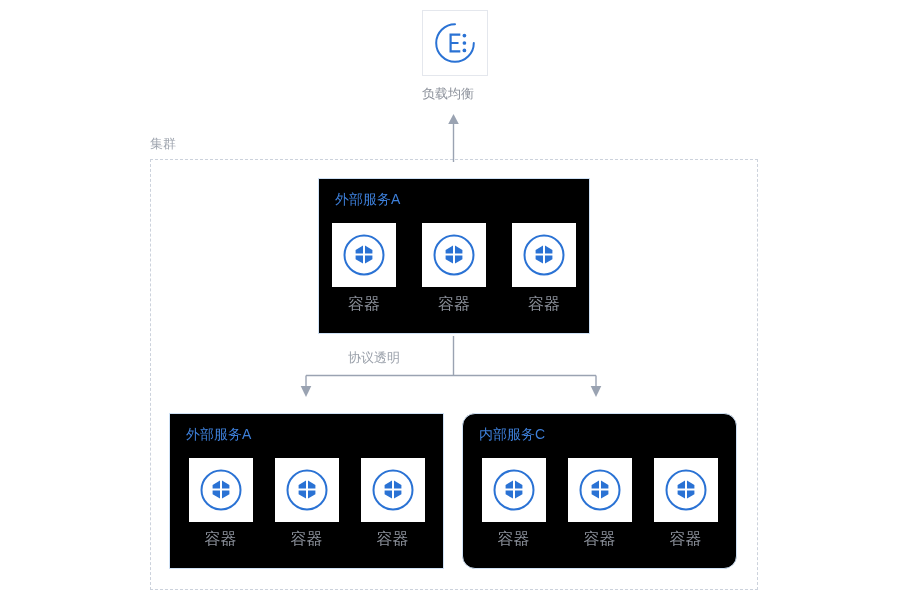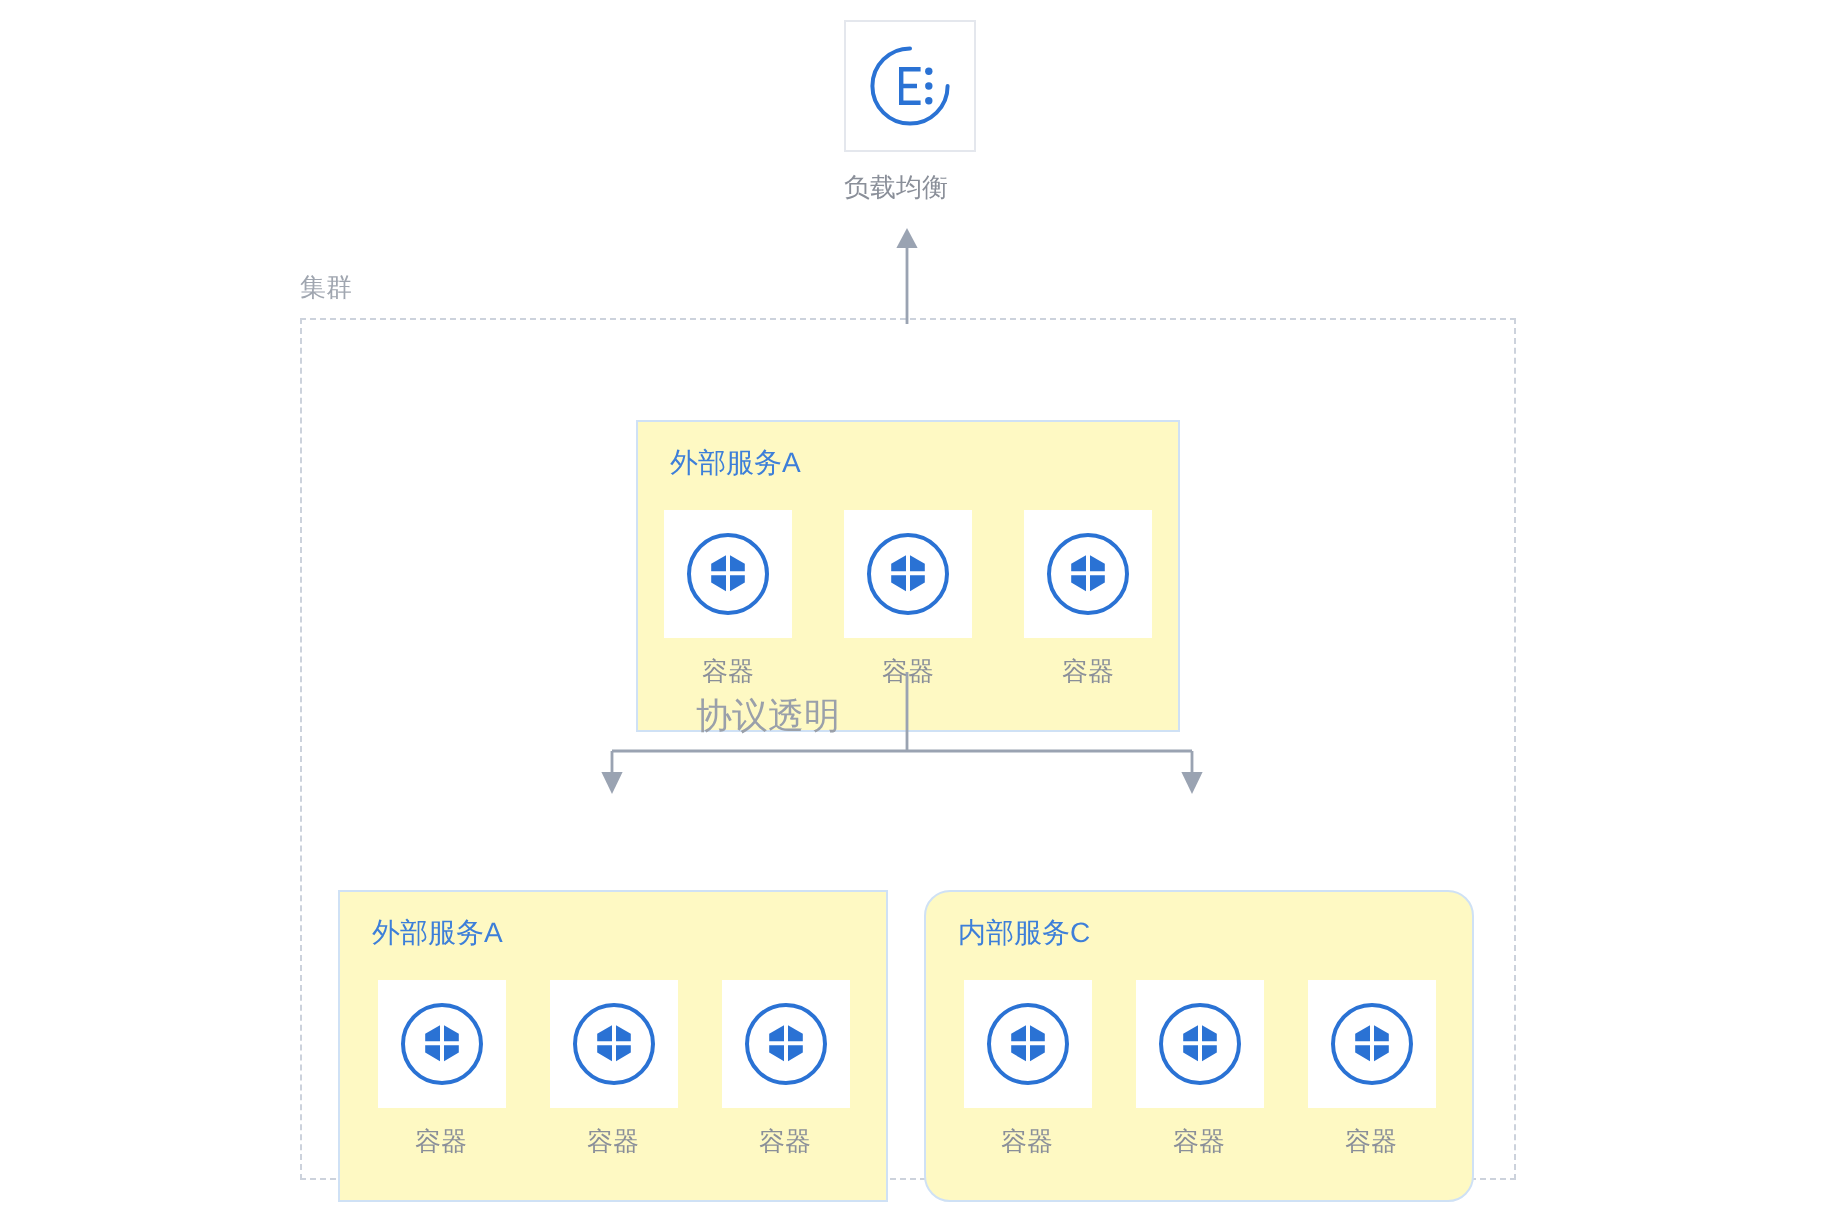--- a/index.html
+++ b/index.html
@@ -63,23 +63,22 @@
     height: 431px;
     box-sizing: border-box;
     border: 1px dashed #ccd2dc;
     background: transparent;
   }
 
   
   .svc-box {
     position: absolute;
     box-sizing: border-box;
-    background: #fef9c3;
+    background: #000000;
     border: 1px solid #cfe1f5;
-    margin-top: 32px;
   }
   .svc-title {
     position: absolute;
     left: 16px;
     top: 11px;
     font-size: 14px;
     color: #3d7fd9;
     line-height: 18px;
     white-space: nowrap;
   }
@@ -103,40 +102,40 @@
     width: 64px;
     height: 64px;
     box-sizing: border-box;
     background: #ffffff;
     display: flex;
     align-items: center;
     justify-content: center;
   }
   .ccaption {
     margin-top: 9px;
-    font-size: 13px;
+    font-size: 16px;
     color: #8a8f99;
     line-height: 16px;
     white-space: nowrap;
   }
 
   
   .connectors {
     position: absolute;
     left: 0;
     top: 0;
     width: 916px;
     height: 611px;
     pointer-events: none;
   }
   .edge-label {
     position: absolute;
     left: 348px;
     top: 350px;
-    font-size: 18px;
+    font-size: 13px;
     color: #9aa0aa;
     line-height: 16px;
     white-space: nowrap;
   }
 </style>
 </head>
 <body>
 
 <div id="canvas">
 

